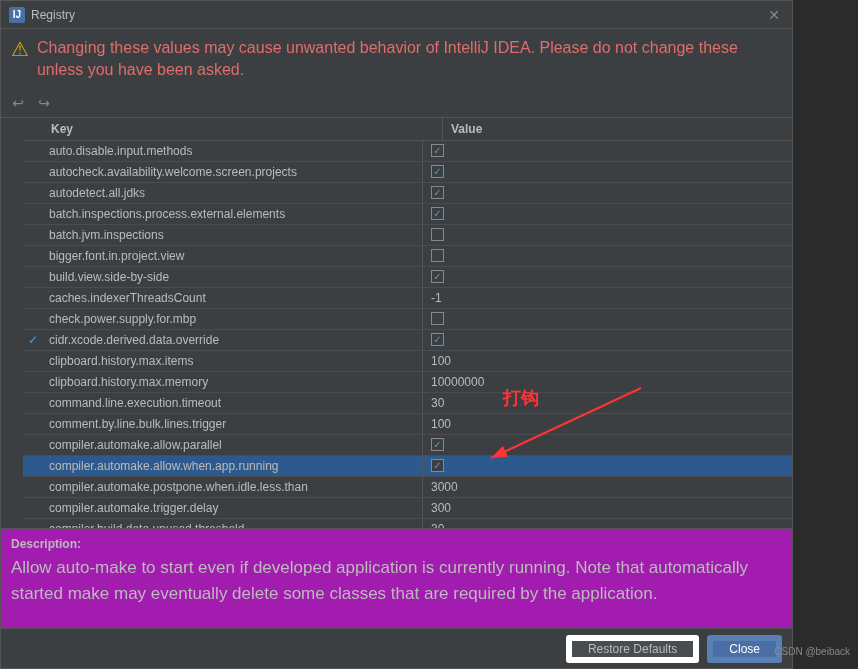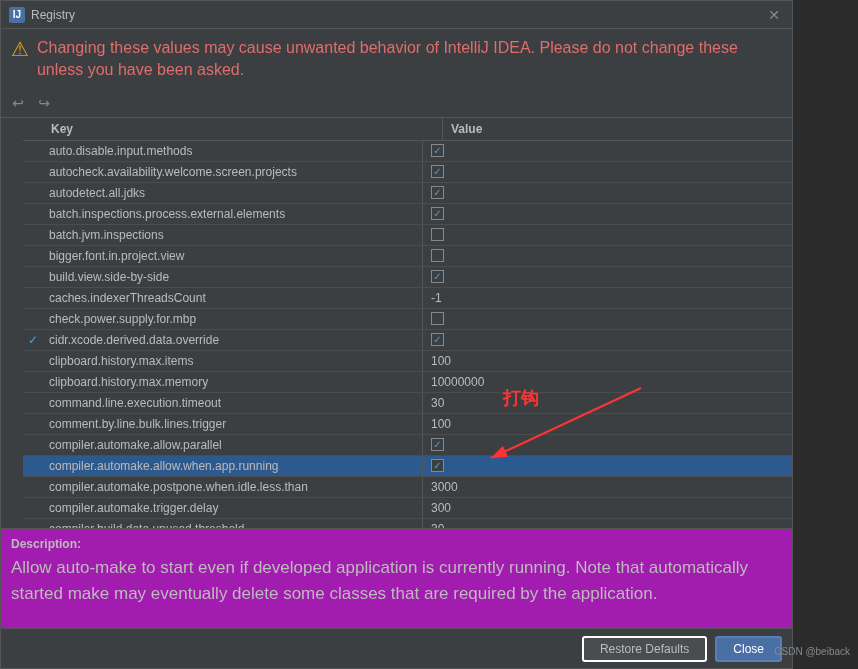--- a/index.html
+++ b/index.html
@@ -240,21 +240,21 @@
       align-items: center;
       justify-content: flex-end;
       padding: 0 10px;
       gap: 8px;
       flex-shrink: 0;
     }
 
     .btn {
       height: 26px;
       padding: 8px 16px;
-      border: 2px solid #ffffff;
+      border: 6px solid #ffffff;
       border-radius: 3px;
       cursor: pointer;
       font-size: 12px;
       display: flex;
       align-items: center;
       justify-content: center;
     }
 
     .btn-default {
       background: #4a4d4f;

